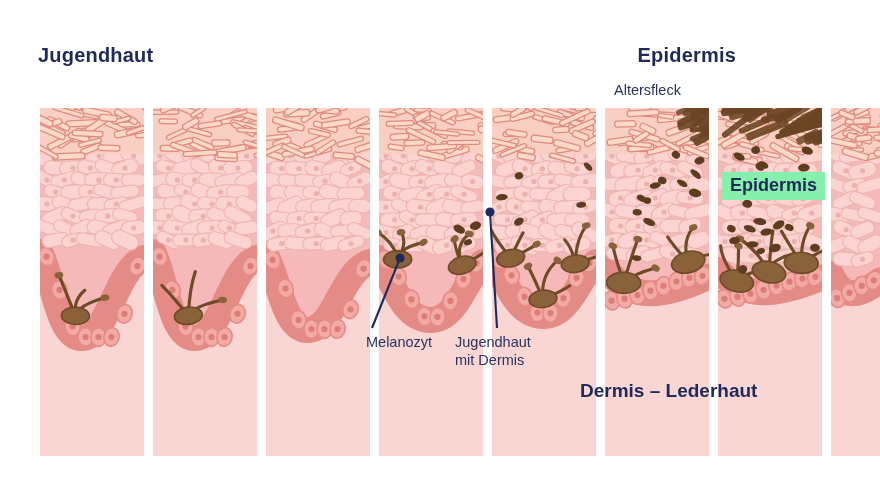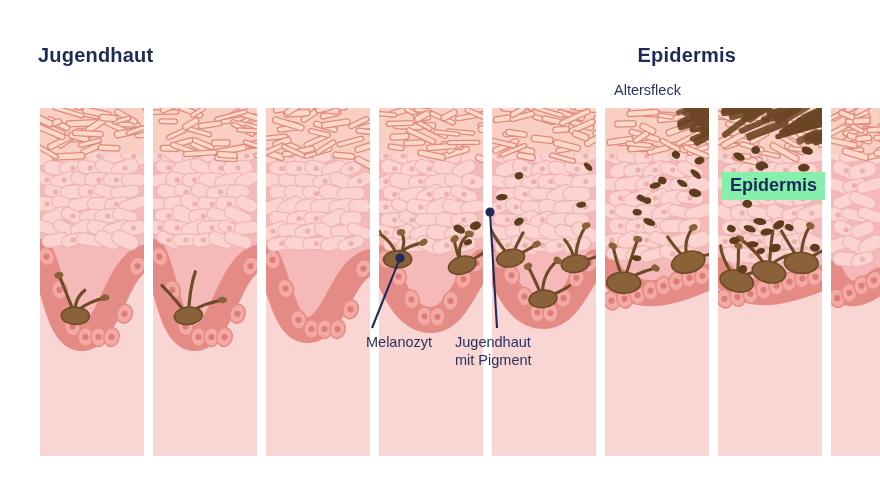--- a/index.html
+++ b/index.html
@@ -2025,18 +2025,19 @@
       </g>
   </svg>
 
   <div class="heading" id="title-left">Jugendhaut</div>
   <div class="heading" id="title-right">Epidermis</div>
 
   <div class="smalllabel" id="lbl-altersfleck">Altersfleck</div>
   <div class="smalllabel" id="lbl-melanozyt">Melanozyt</div>
   <div class="smalllabel" id="lbl-melanosom">
     <span>Jugendhaut</span><br>
-    <span>mit Pigment</span>
+    <span>mit Dermis</span>
   </div>
 
   <div class="biglabel" id="lbl-epidermis">Epidermis</div>
+  <div class="biglabel" id="lbl-dermis">Dermis – Lederhaut</div>
 
 </div>
 
 </body></html>

